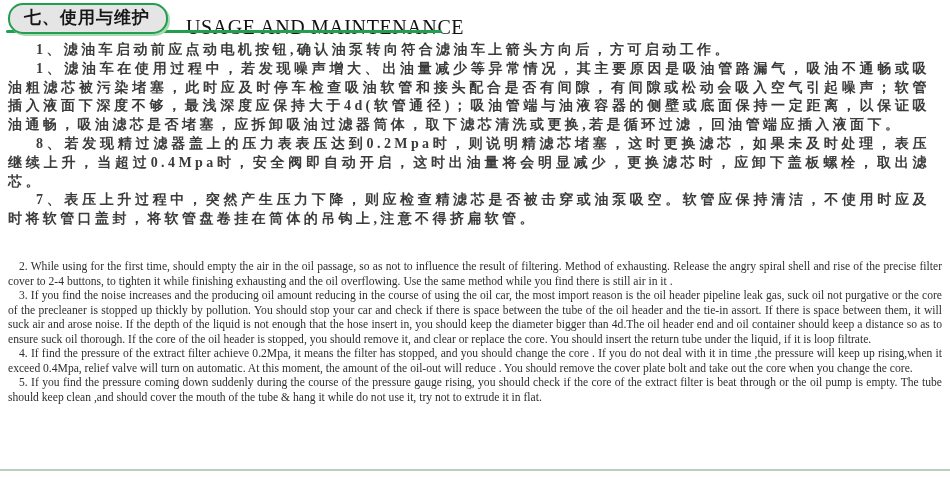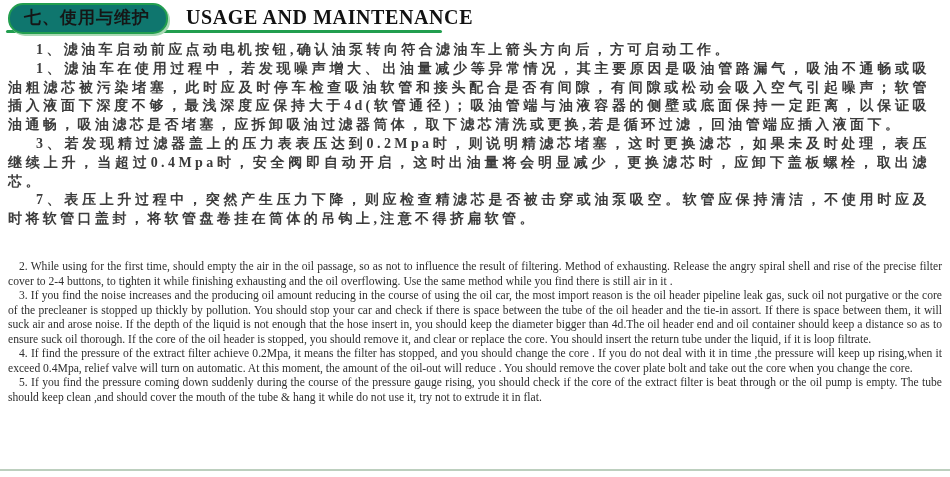--- a/index.html
+++ b/index.html
@@ -25,27 +25,27 @@
     position:absolute;left:-2px;top:28px;width:436px;height:3px;
     background:var(--green);border-radius:2px;
   }
   .badge{
     position:relative;display:inline-block;
     border:2.5px solid var(--green);
     box-shadow:2px 2px 0 var(--green-light);
     border-radius:15px;
     padding:1px 16px 3px 14px;
     font-weight:bold;font-size:17px;color:#161616;
-    letter-spacing:1px;background:#0f766e;
+    letter-spacing:1px;background:#e5e5e5;
     vertical-align:top;margin-top:1px;
   }
   .title{
     display:inline-block;
-    margin-left:14px;margin-top:4px;
-    font-weight:bold;font-size:20px;color:#121212;
+    margin-left:14px;margin-top:14px;
+    font-weight:normal;font-size:20px;color:#121212;
     letter-spacing:0.6px;vertical-align:top;
     font-family:"Liberation Serif","DejaVu Serif",serif;
   }
 
   
   .cn{
     position:absolute;top:41px;left:8px;right:20px;
     color:var(--ink-cn);
     font-size:14px;line-height:18.8px;
     letter-spacing:3.4px;
@@ -76,21 +76,21 @@
 
   <header class="hdr">
     <div class="hdr-underline"></div>
     <span class="badge">七、使用与维护</span>
     <span class="title">USAGE AND MAINTENANCE</span>
   </header>
 
   <section class="cn">
     <p>1、滤油车启动前应点动电机按钮,确认油泵转向符合滤油车上箭头方向后，方可启动工作。</p>
     <p>1、滤油车在使用过程中，若发现噪声增大、出油量减少等异常情况，其主要原因是吸油管路漏气，吸油不通畅或吸油粗滤芯被污染堵塞，此时应及时停车检查吸油软管和接头配合是否有间隙，有间隙或松动会吸入空气引起噪声；软管插入液面下深度不够，最浅深度应保持大于4d(软管通径)；吸油管端与油液容器的侧壁或底面保持一定距离，以保证吸油通畅，吸油滤芯是否堵塞，应拆卸吸油过滤器筒体，取下滤芯清洗或更换,若是循环过滤，回油管端应插入液面下。</p>
-    <p>3、若发现精过滤器盖上的压力表表压达到0.2Mpa时，则说明精滤芯堵塞，这时更换滤芯，如果未及时处理，表压继续上升，当超过0.4Mpa时，安全阀即自动开启，这时出油量将会明显减少，更换滤芯时，应卸下盖板螺栓，取出滤芯。</p>
+    <p>8、若发现精过滤器盖上的压力表表压达到0.2Mpa时，则说明精滤芯堵塞，这时更换滤芯，如果未及时处理，表压继续上升，当超过0.4Mpa时，安全阀即自动开启，这时出油量将会明显减少，更换滤芯时，应卸下盖板螺栓，取出滤芯。</p>
     <p>7、表压上升过程中，突然产生压力下降，则应检查精滤芯是否被击穿或油泵吸空。软管应保持清洁，不使用时应及时将软管口盖封，将软管盘卷挂在筒体的吊钩上,注意不得挤扁软管。</p>
   </section>
 
   <section class="en">
     <p>2. While using for the first time, should empty the air in the oil passage, so as not to influence the result of filtering. Method of exhausting. Release the angry spiral shell and rise of the precise filter cover to 2-4 buttons, to tighten it while finishing exhausting and the oil overflowing. Use the same method while you find there is still air in it .</p>
     <p>3. If you find the noise increases and the producing oil amount reducing in the course of using the oil car, the most import reason is the oil header pipeline leak gas, suck oil not purgative or the core of the precleaner is stopped up thickly by pollution. You should stop your car and check if there is space between the tube of the oil header and the tie-in assort. If there is space between them, it will suck air and arose noise. If the depth of the liquid is not enough that the hose insert in, you should keep the diameter bigger than 4d.The oil header end and oil container should keep a distance so as to ensure suck oil thorough. If the core of the oil header is stopped, you should remove it, and clear or replace the core. You should insert the return tube under the liquid, if it is loop filtrate.</p>
     <p>4. If find the pressure of the extract filter achieve 0.2Mpa, it means the filter has stopped, and you should change the core . If you do not deal with it in time ,the pressure will keep up rising,when it exceed 0.4Mpa, relief valve will turn on automatic. At this moment, the amount of the oil-out will reduce . You should remove the cover plate bolt and take out the core when you change the core.</p>
     <p>5. If you find the pressure coming down suddenly during the course of the pressure gauge rising, you should check if the core of the extract filter is beat through or the oil pump is empty. The tube should keep clean ,and should cover the mouth of the tube &amp; hang it while do not use it, try not to extrude it in flat.</p>
   </section>
 

